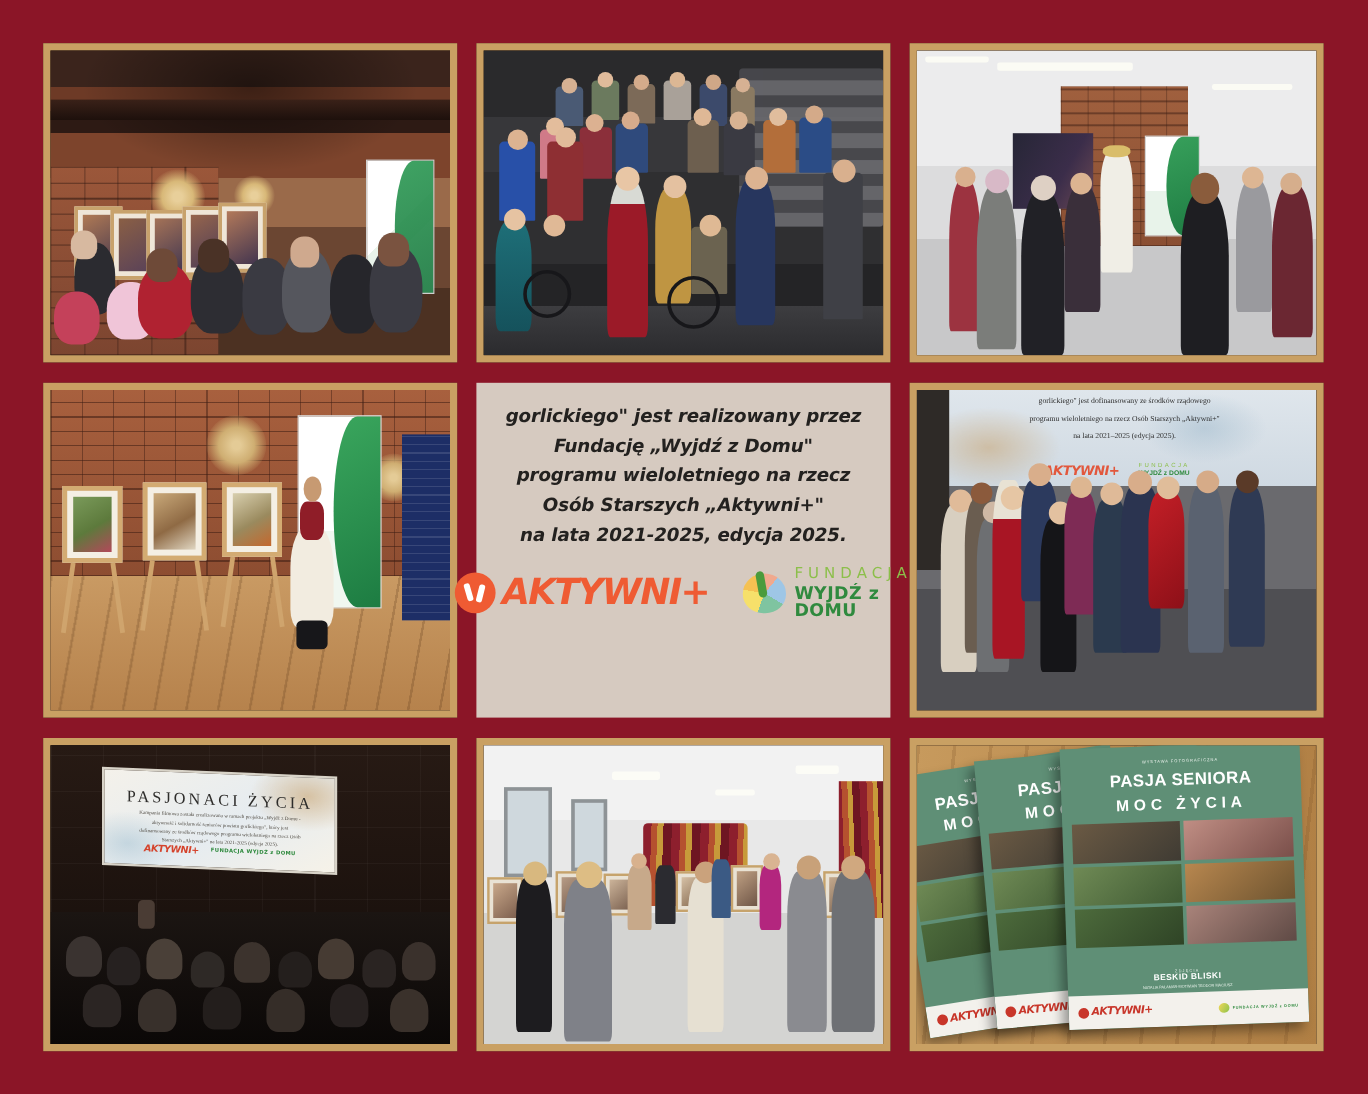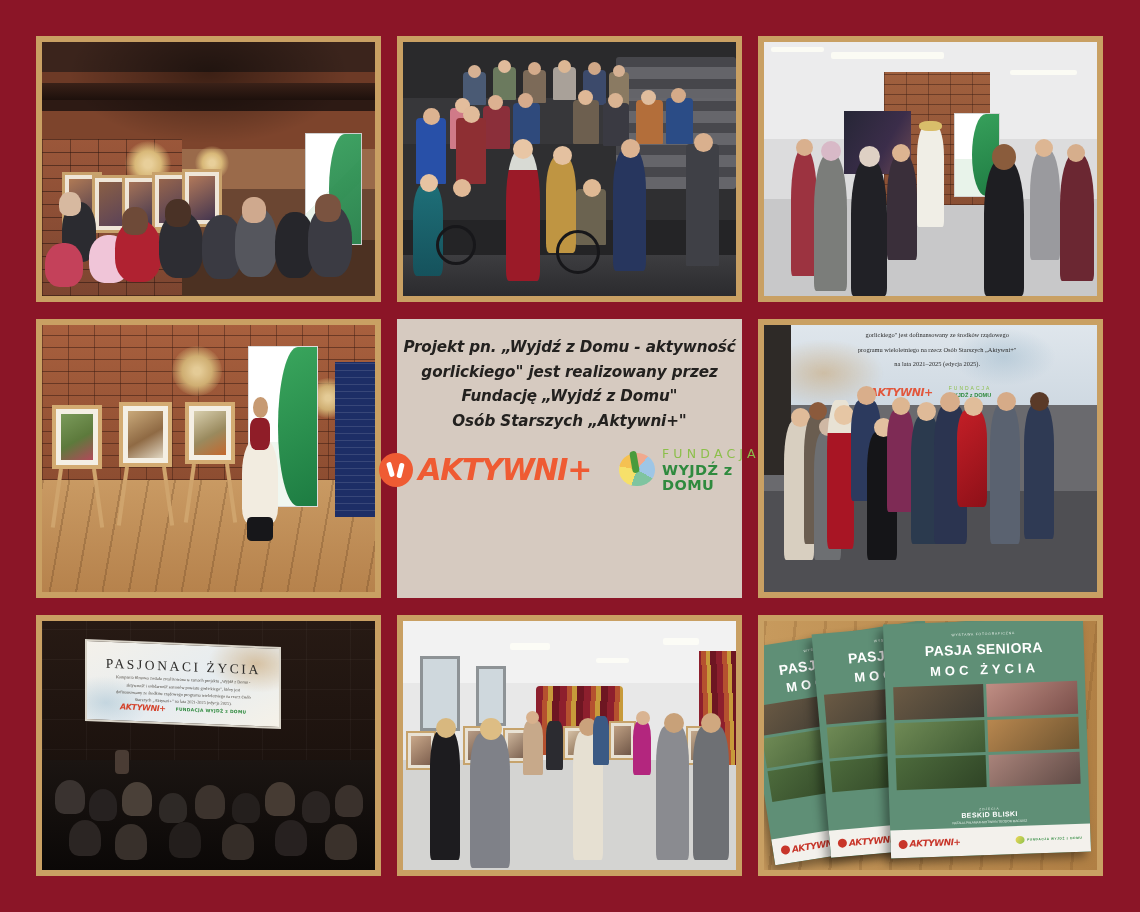--- a/index.html
+++ b/index.html
@@ -657,24 +657,25 @@
         <div class="leg" style="left:55%; top:52%; height:22%; transform:rotate(-8deg);"></div>
 
         <div class="singer-skirt"></div>
         <div class="singer-vest"></div>
         <div class="singer-head"></div>
         <div class="boots"></div>
       </div>
     </div>
 
     <div class="text-panel">
-      <p>Projekt pn. „Wyjdź z Domu - aktywność</p>
       <p>gorlickiego" jest realizowany przez</p>
       <p>Fundację „Wyjdź z Domu"</p>
+      <p>programu wieloletniego na rzecz</p>
       <p>Osób Starszych „Aktywni+"</p>
+      <p>na lata 2021-2025, edycja 2025.</p>
 
       <div class="logos">
         <div class="aktywni">
           <span class="aktywni-mark"></span>
           <span class="aktywni-word">AKTYWNI+</span>
         </div>
         <div class="fundacja">
           <span class="fund-mark"></span>
           <span class="fund-text">
             <span class="fund-top">FUNDACJA</span>

